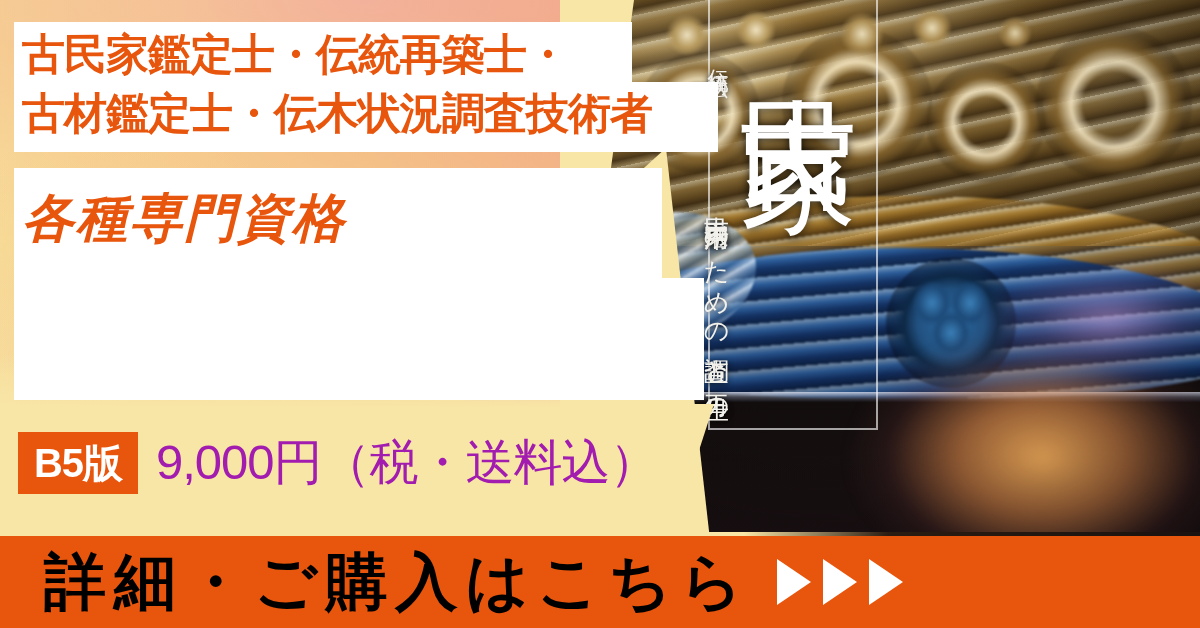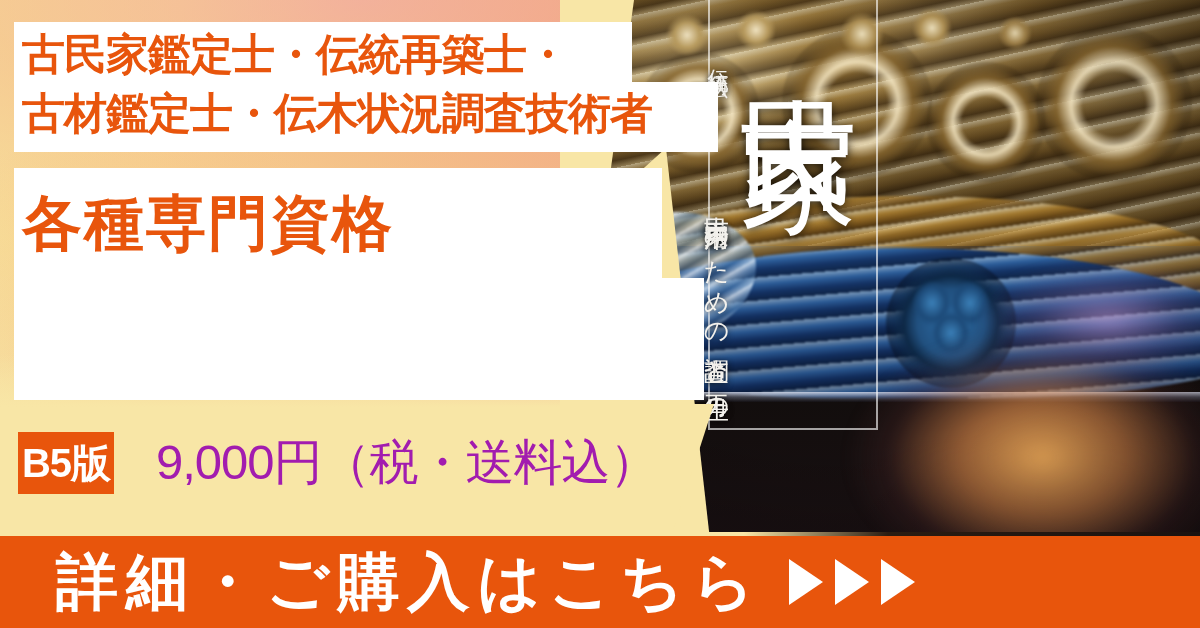--- a/index.html
+++ b/index.html
@@ -170,42 +170,42 @@
     clip-path:polygon(0 0, 648px 0, 648px 110px, 690px 110px, 690px 232px, 0 232px);
   }
 
   .hl{
     position:absolute;color:#e8550c;font-weight:bold;
     font-family:"Liberation Sans","DejaVu Sans",sans-serif;
     white-space:nowrap;
   }
   .hl-1{left:22px;top:26px;font-size:43px;letter-spacing:-1px;}
   .hl-2{left:22px;top:85px;font-size:43px;letter-spacing:-1px;}
-  .hl-big-1{left:22px;top:184px;font-size:60px;letter-spacing:2px;}
+  .hl-big-1{left:22px;top:184px;font-size:52px;letter-spacing:2px;font-style:italic;}
   .hl-big-2{left:176px;top:283px;font-size:75px;letter-spacing:2px;}
 
   
   .badge{
-    position:absolute;left:18px;top:432px;width:96px;height:62px;
+    position:absolute;left:18px;top:432px;width:120px;height:62px;
     background:#e8550c;color:#ffffff;font-weight:bold;font-size:40px;
     display:flex;align-items:center;justify-content:center;letter-spacing:-1px;
   }
   .price{
     position:absolute;left:156px;top:432px;height:62px;
     display:flex;align-items:center;
     color:#a21caf;font-size:49px;font-weight:500;letter-spacing:-1px;white-space:nowrap;
   }
 
   
   .cta{
     position:absolute;left:0;bottom:0;width:1200px;height:92px;
     background:#e8550c;display:flex;align-items:center;
   }
   .cta-text{
-    margin-left:56px;color:#ffffff;font-weight:bold;font-size:62px;
+    margin-left:44px;color:#000000;font-weight:bold;font-size:62px;
     letter-spacing:8px;white-space:nowrap;
   }
   .cta-arrows{margin-left:26px;display:flex;gap:12px;align-items:center;}
   .arrow{
     width:0;height:0;border-left:34px solid #ffffff;
     border-top:23px solid transparent;border-bottom:23px solid transparent;
   }
   .cta-top-edge{
     position:absolute;left:0;bottom:92px;width:1200px;height:4px;
     background:linear-gradient(90deg,#f8e6a6 0%,#f8e6a6 62%,#2a1c12 74%,#1a1210 100%);

